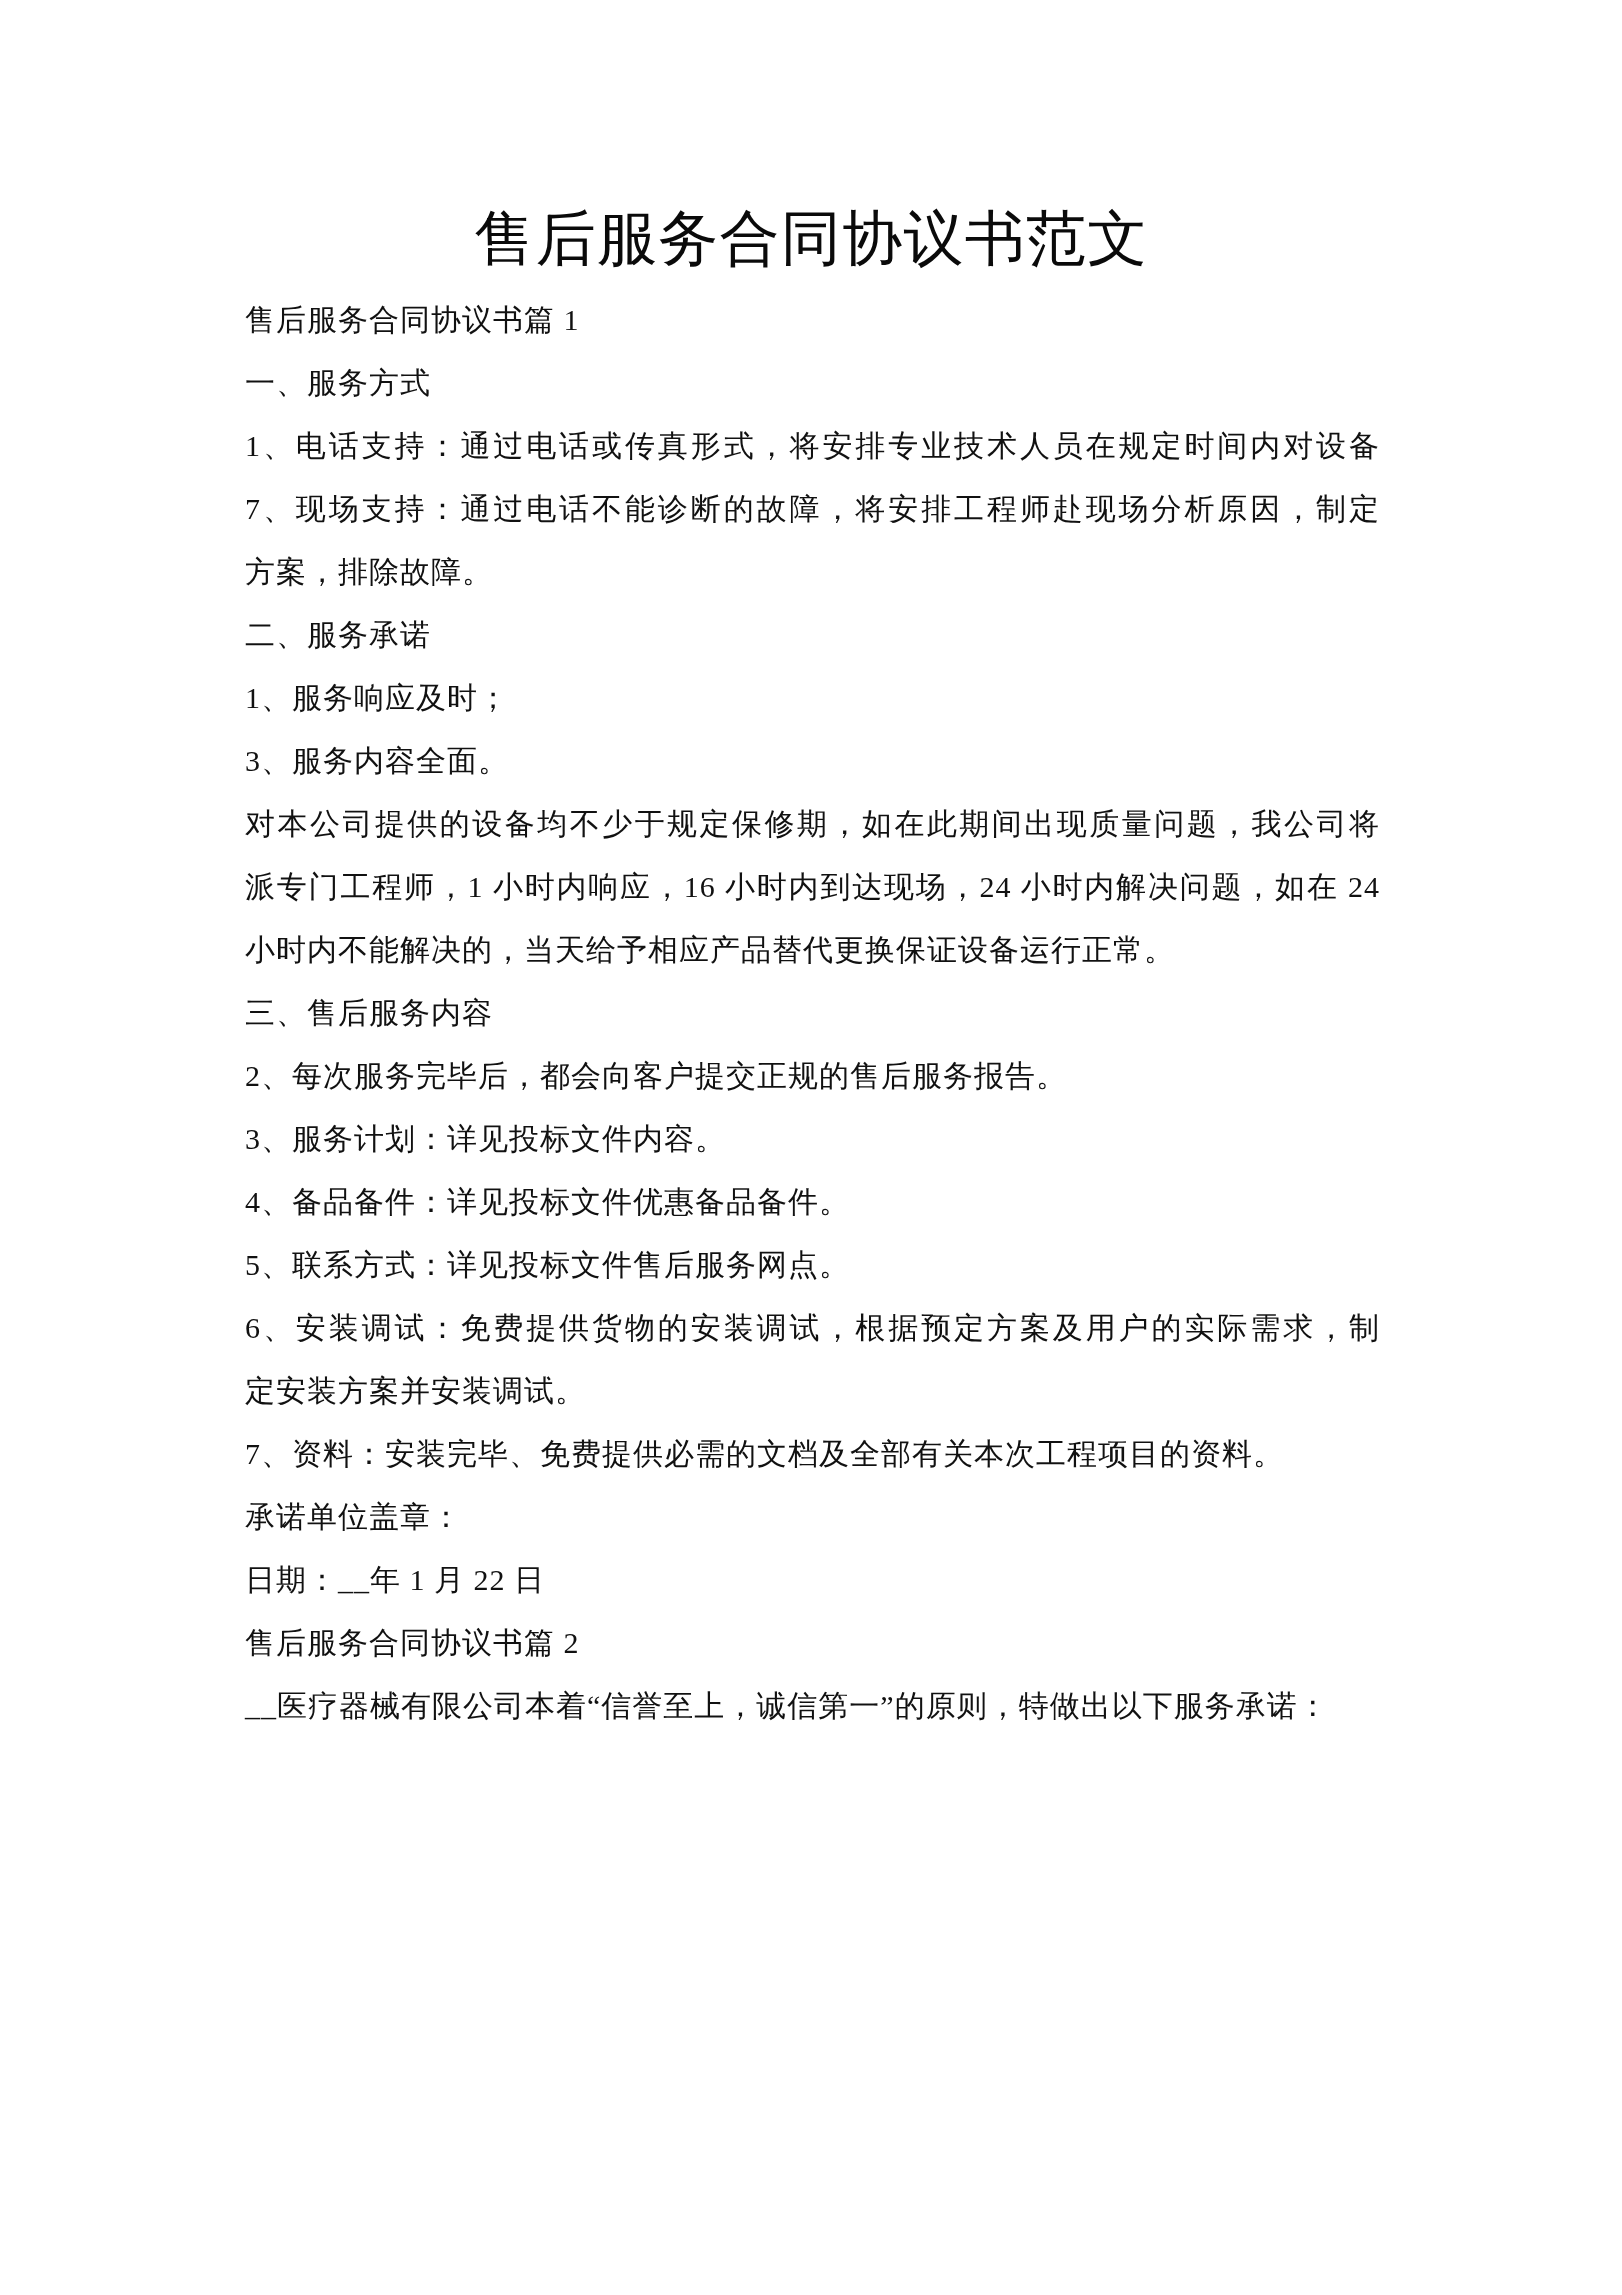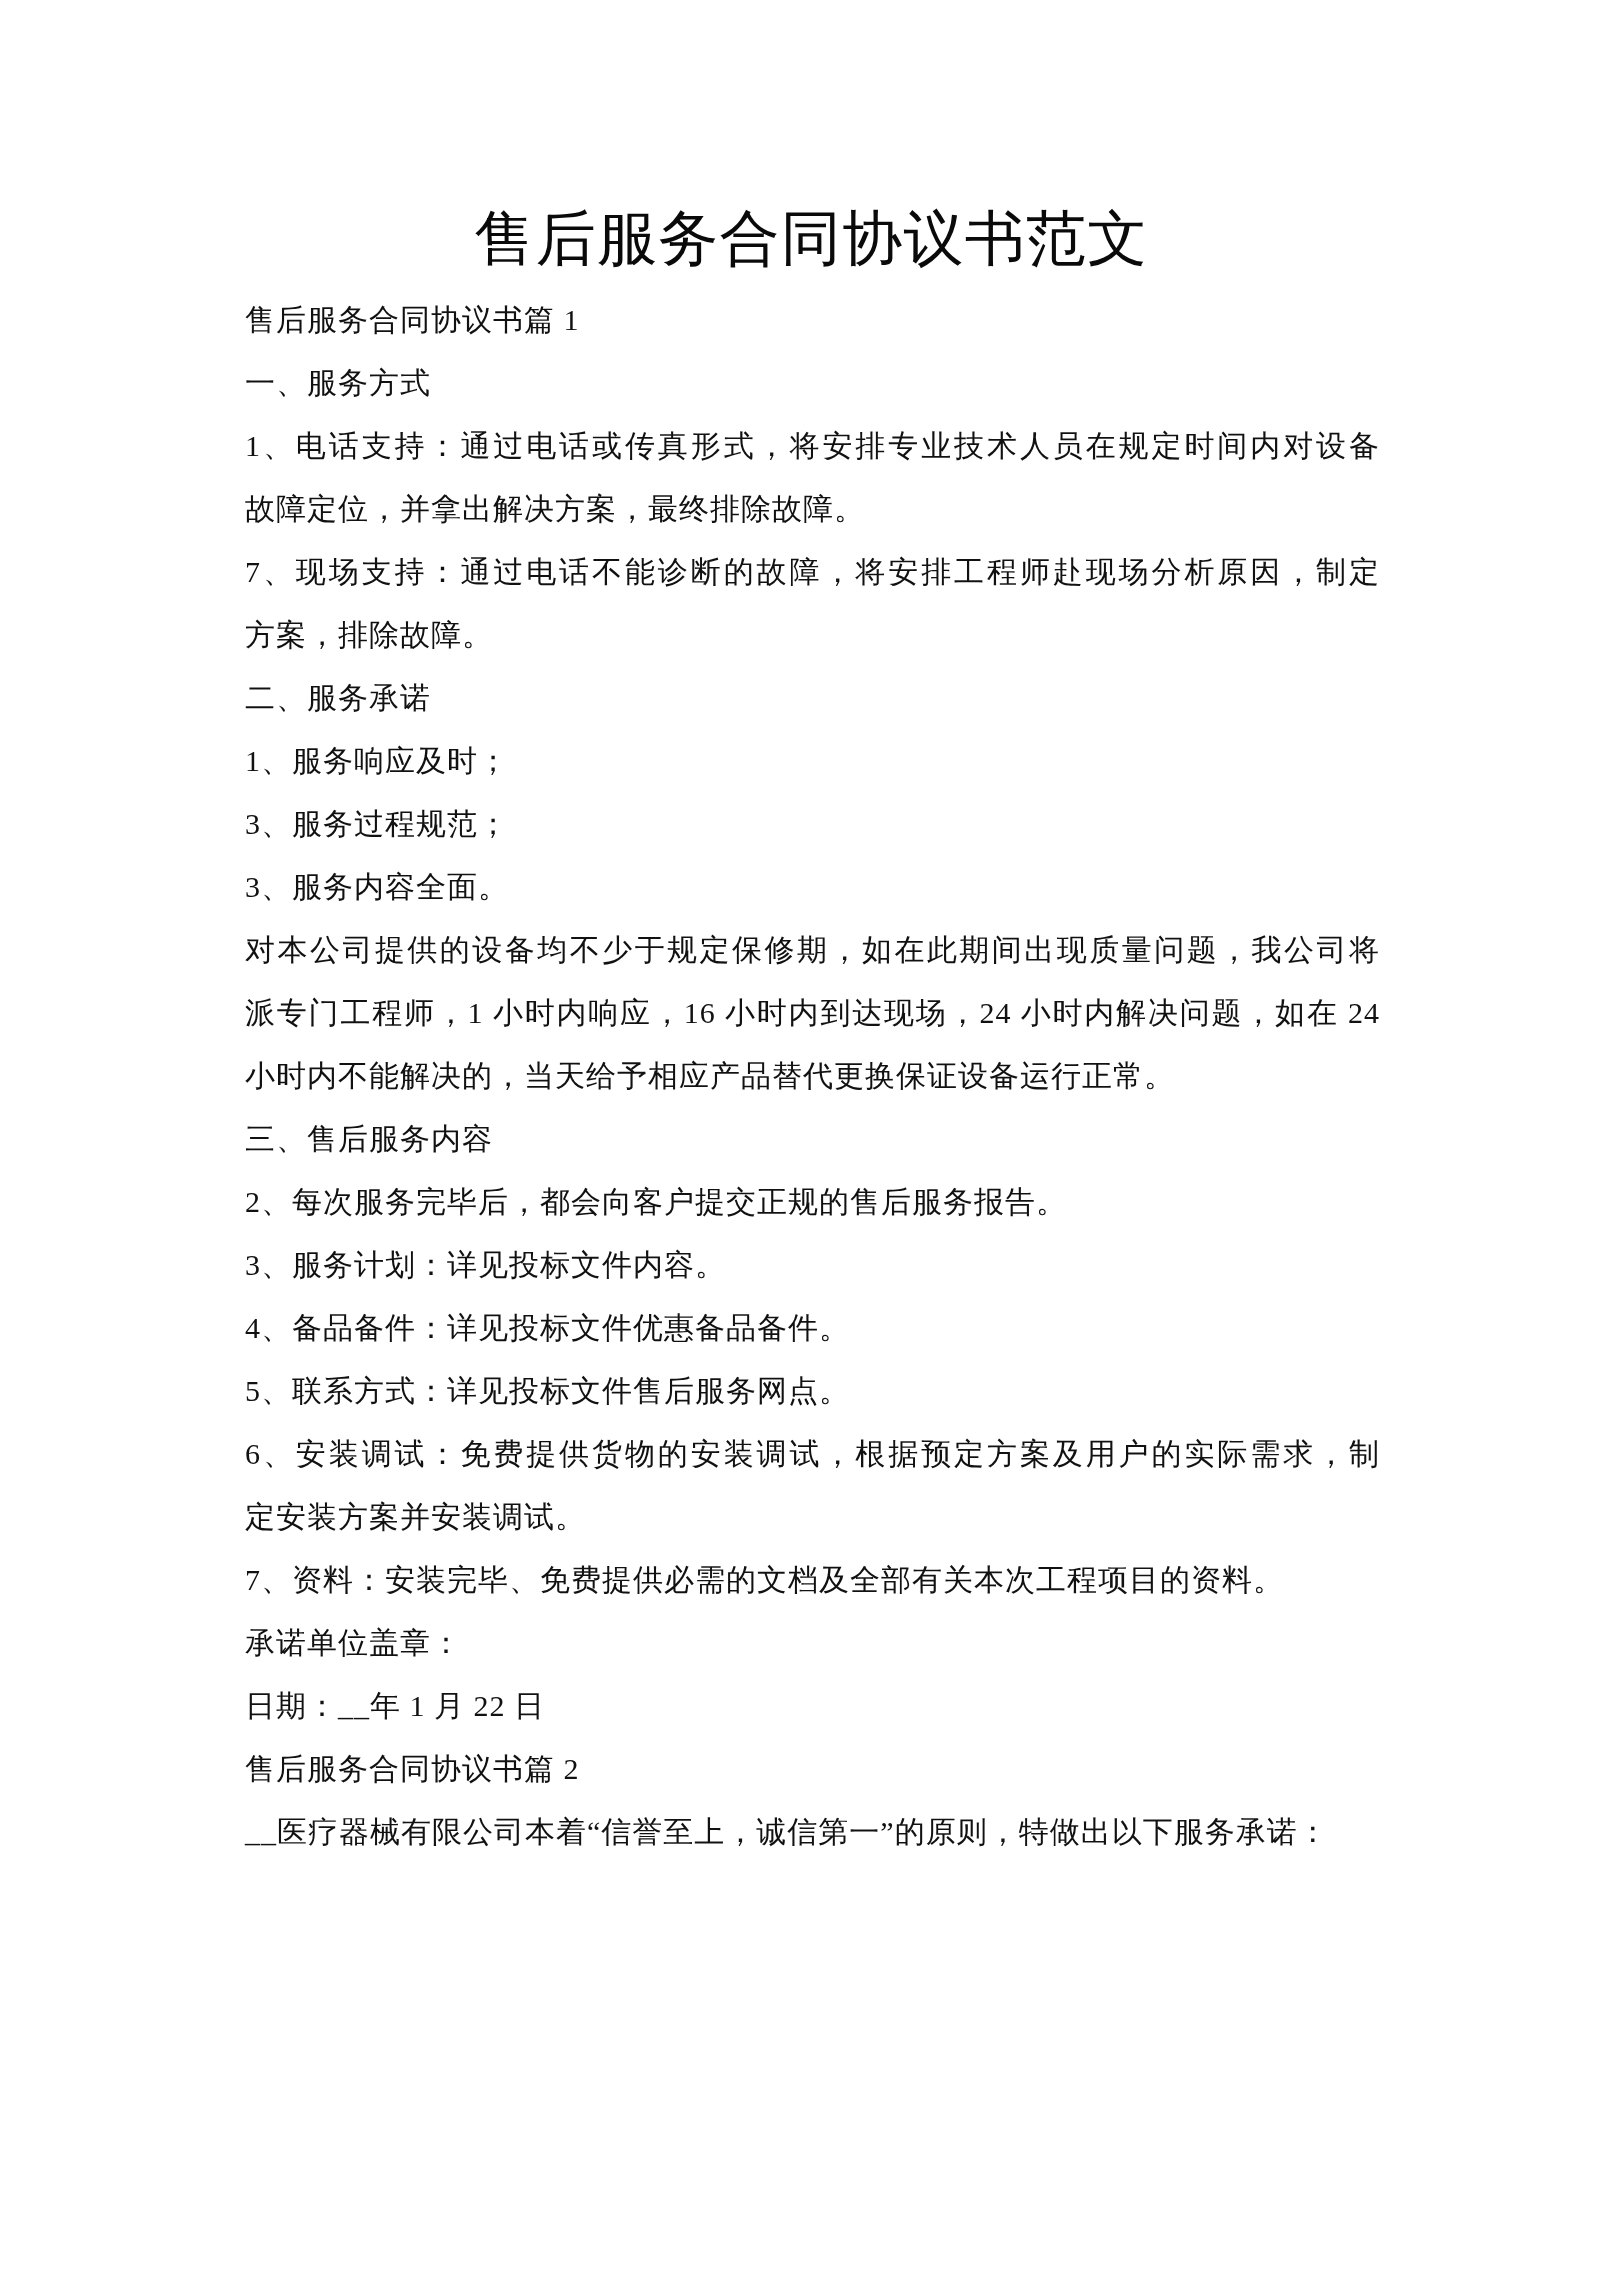--- a/index.html
+++ b/index.html
@@ -74,37 +74,33 @@
     <div class="para">
       <div class="line">售后服务合同协议书篇 1</div>
     </div>
 
     <div class="para">
       <div class="line">一、服务方式</div>
     </div>
 
     <div class="para">
       <div class="line justify">1、电话支持：通过电话或传真形式，将安排专业技术人员在规定时间内对设备</div>
-      <div class="line">故障定位，并拿出解决方案，最终排除故障。</div>
     </div>
 
     <div class="para">
       <div class="line justify">7、现场支持：通过电话不能诊断的故障，将安排工程师赴现场分析原因，制定</div>
       <div class="line">方案，排除故障。</div>
     </div>
 
     <div class="para">
       <div class="line">二、服务承诺</div>
     </div>
 
     <div class="para">
       <div class="line">1、服务响应及时；</div>
-    </div>
-    <div class="para">
-      <div class="line">3、服务过程规范；</div>
     </div>
     <div class="para">
       <div class="line">3、服务内容全面。</div>
     </div>
 
     <div class="para">
       <div class="line justify">对本公司提供的设备均不少于规定保修期，如在此期间出现质量问题，我公司将</div>
       <div class="line justify">派专门工程师，1 小时内响应，16 小时内到达现场，24 小时内解决问题，如在 24</div>
       <div class="line">小时内不能解决的，当天给予相应产品替代更换保证设备运行正常。</div>
     </div>

